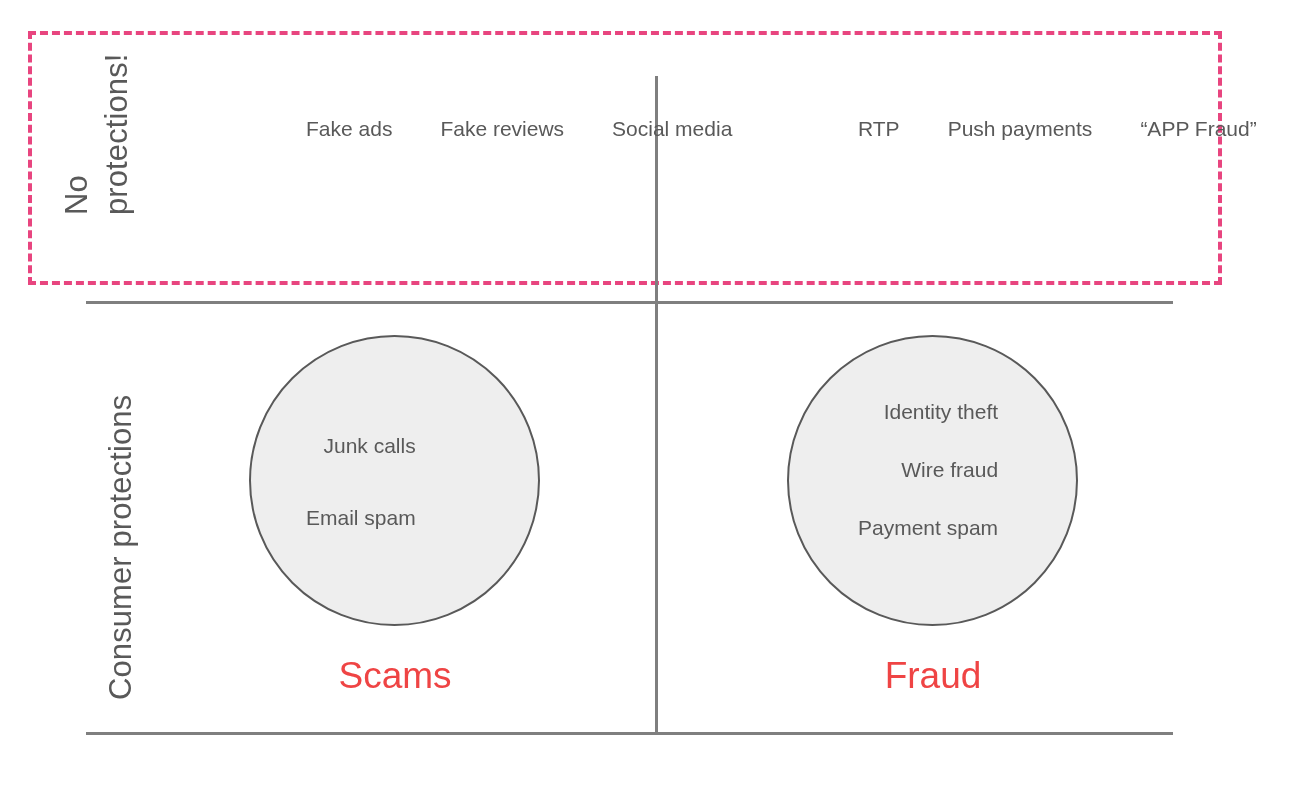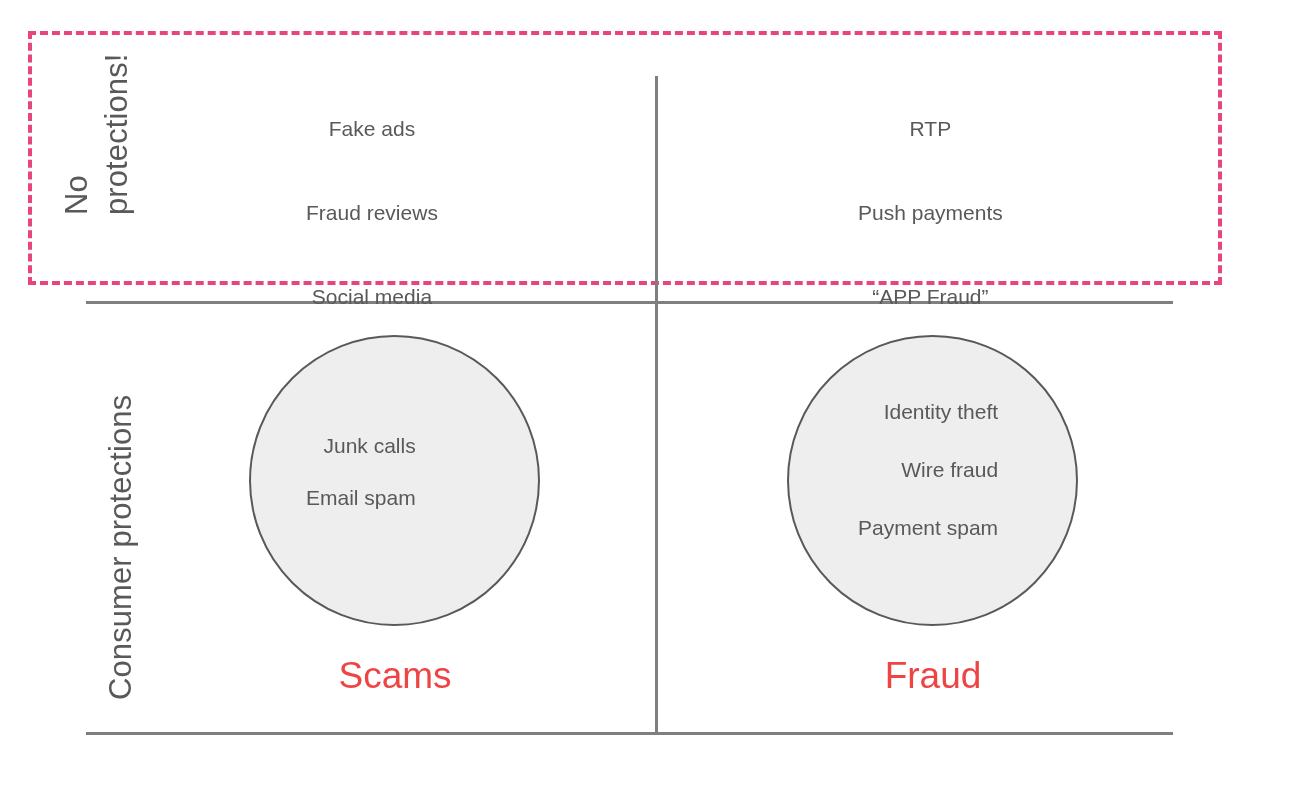--- a/index.html
+++ b/index.html
@@ -73,23 +73,21 @@
   .row-label-consumer {
     left: 103px;
     top: 700px;
     font-size: 31px;
   }
 
   
   .item-list {
     position: absolute;
     display: flex;
-    flex-direction: column;
-    gap: 60px;
-    text-align: center;
+    gap: 48px;
   }
   .item-list-scams-top { left: 306px; top: 117px; }
   .item-list-fraud-top { left: 858px; top: 117px; }
   .item-text {
     color: #595959;
     font-size: 21px;
     line-height: 24px;
     white-space: nowrap;
   }
 
@@ -115,21 +113,21 @@
   }
   .bubble-items {
     position: absolute;
     display: flex;
     flex-direction: column;
     align-items: flex-end;
   }
   .bubble-items-scams {
     left: 306px;
     top: 434px;
-    gap: 28px;
+    gap: 48px;
   }
   .bubble-items-fraud {
     left: 858px;
     top: 400px;
     gap: 34px;
   }
 
   
   .col-label {
     position: absolute;
@@ -160,21 +158,21 @@
   <div class="axis-line h-line-bottom"></div>
   <div class="axis-line v-line"></div>
 
   <div class="row-label row-label-no-protections-l1">No</div>
   <div class="row-label row-label-no-protections-l2">protections!</div>
 
   <div class="row-label row-label-consumer">Consumer protections</div>
 
   <div class="item-list item-list-scams-top">
     <div class="item-text">Fake ads</div>
-    <div class="item-text">Fraud reviews</div>
+    <div class="item-text">Fake reviews</div>
     <div class="item-text">Social media</div>
   </div>
 
   <div class="item-list item-list-fraud-top">
     <div class="item-text">RTP</div>
     <div class="item-text">Push payments</div>
     <div class="item-text">“APP Fraud”</div>
   </div>
 
   <div class="bubble bubble-scams"></div>

